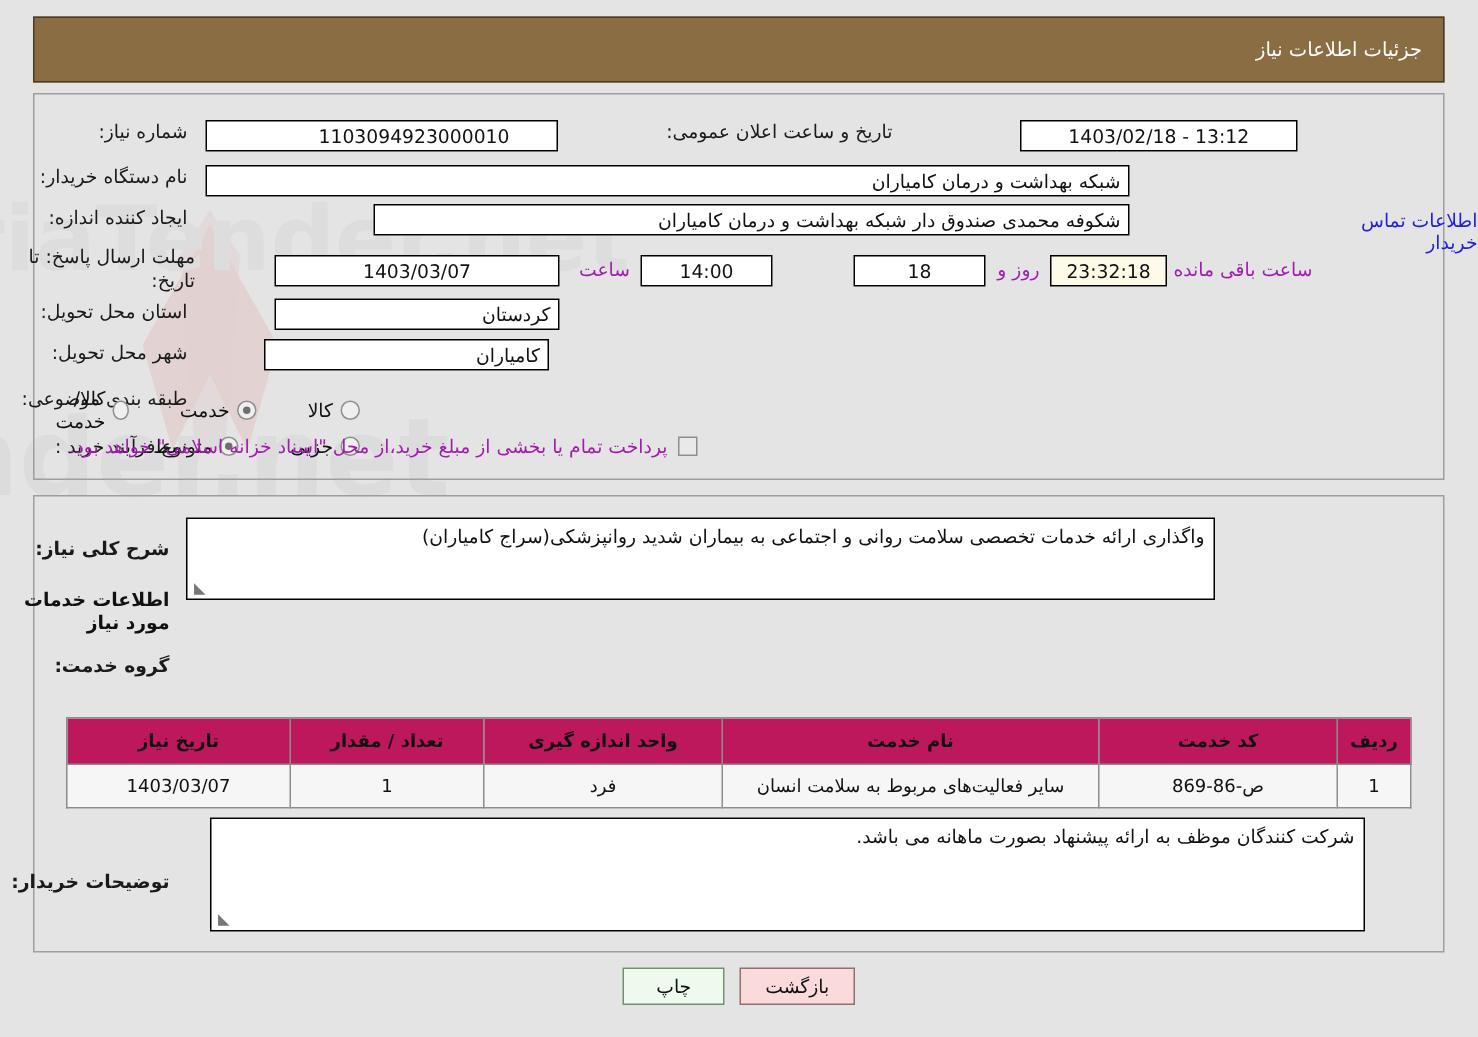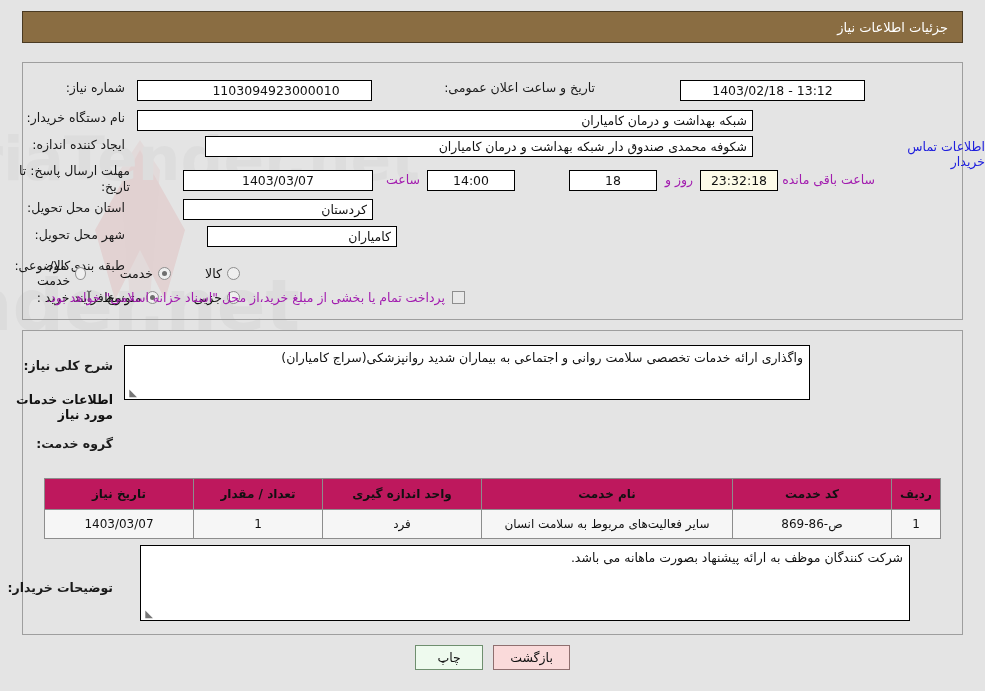--- a/index.html
+++ b/index.html
@@ -28,21 +28,21 @@
     left: 0; top: 0; right: 0; bottom: 0;
     pointer-events: none;
     z-index: 0;
   }
 
   
   .header-bar {
     position: absolute;
     right: 22px; top: 11px;
     width: 941px;
-    height: 32px;
+    height: 44px;
     background: #8a6d42;
     border: 1px solid #4a3a22;
     box-sizing: border-box;
     display: flex;
     align-items: center;
     justify-content: flex-start;
     padding-right: 14px;
     z-index: 2;
   }
   .header-title {
@@ -254,21 +254,21 @@
   <div class="box center" style="position:absolute; left:680px; top:80px; width:185px; z-index:3;">13:12 - 1403/02/18</div>
 
   <div class="frow" style="right:860px; top:110px;">
     <span class="lbl">نام دستگاه خریدار:</span>
   </div>
   <div class="box right" style="position:absolute; right:232px; top:110px; width:616px; z-index:3;">شبکه بهداشت و درمان کامیاران</div>
 
   <div class="frow" style="right:860px; top:137px; max-width:120px; white-space:normal;">
     <span class="lbl">ایجاد کننده اندازه:</span>
   </div>
-  <div class="box right" style="position:absolute; right:232px; top:136px; width:548px; z-index:3;">شکوفه محمدی صندوق دار شبکه بهداشت و درمان کامیاران</div>
+  <div class="box right" style="position:absolute; right:232px; top:136px; width:504px; z-index:3;">شکوفه محمدی صندوق دار شبکه بهداشت و درمان کامیاران</div>
 
   <a class="link" style="position:absolute; left:880px; top:139px; z-index:3;">اطلاعات تماس خریدار</a>
 
   <div style="position:absolute; right:855px; top:163px; width:118px; z-index:3;">
     <span class="lbl lbl-2l" style="display:block; line-height:16px;">مهلت ارسال پاسخ: تا تاریخ:</span>
   </div>
   <div class="box center" style="position:absolute; right:612px; top:170px; width:190px; z-index:3;">1403/03/07</div>
   <span class="plain" style="position:absolute; right:565px; top:172px; z-index:3;">ساعت</span>
   <div class="box center" style="position:absolute; right:470px; top:170px; width:88px; z-index:3;">14:00</div>
   <div class="box center" style="position:absolute; right:328px; top:170px; width:88px; z-index:3;">18</div>
@@ -277,21 +277,21 @@
   <span class="plain" style="position:absolute; right:110px; top:172px; z-index:3;">ساعت باقی مانده</span>
 
   <div class="frow" style="right:860px; top:200px;">
     <span class="lbl">استان محل تحویل:</span>
   </div>
   <div class="box right" style="position:absolute; right:612px; top:199px; width:190px; z-index:3;">کردستان</div>
 
   <div class="frow" style="right:860px; top:227px;">
     <span class="lbl">شهر محل تحویل:</span>
   </div>
-  <div class="box right" style="position:absolute; right:588px; top:226px; width:190px; z-index:3;">کامیاران</div>
+  <div class="box right" style="position:absolute; right:619px; top:226px; width:190px; z-index:3;">کامیاران</div>
 
   <div class="frow" style="right:860px; top:258px;">
     <span class="lbl">طبقه بندی موضوعی:</span>
   </div>
   <div class="radio-group" style="position:absolute; right:745px; top:258px; z-index:3;" id="category-radios">
       <div class="radio-item">
         <span class="radio"></span>
         <span class="rlabel">کالا</span>
       </div>
       <div class="radio-item">

